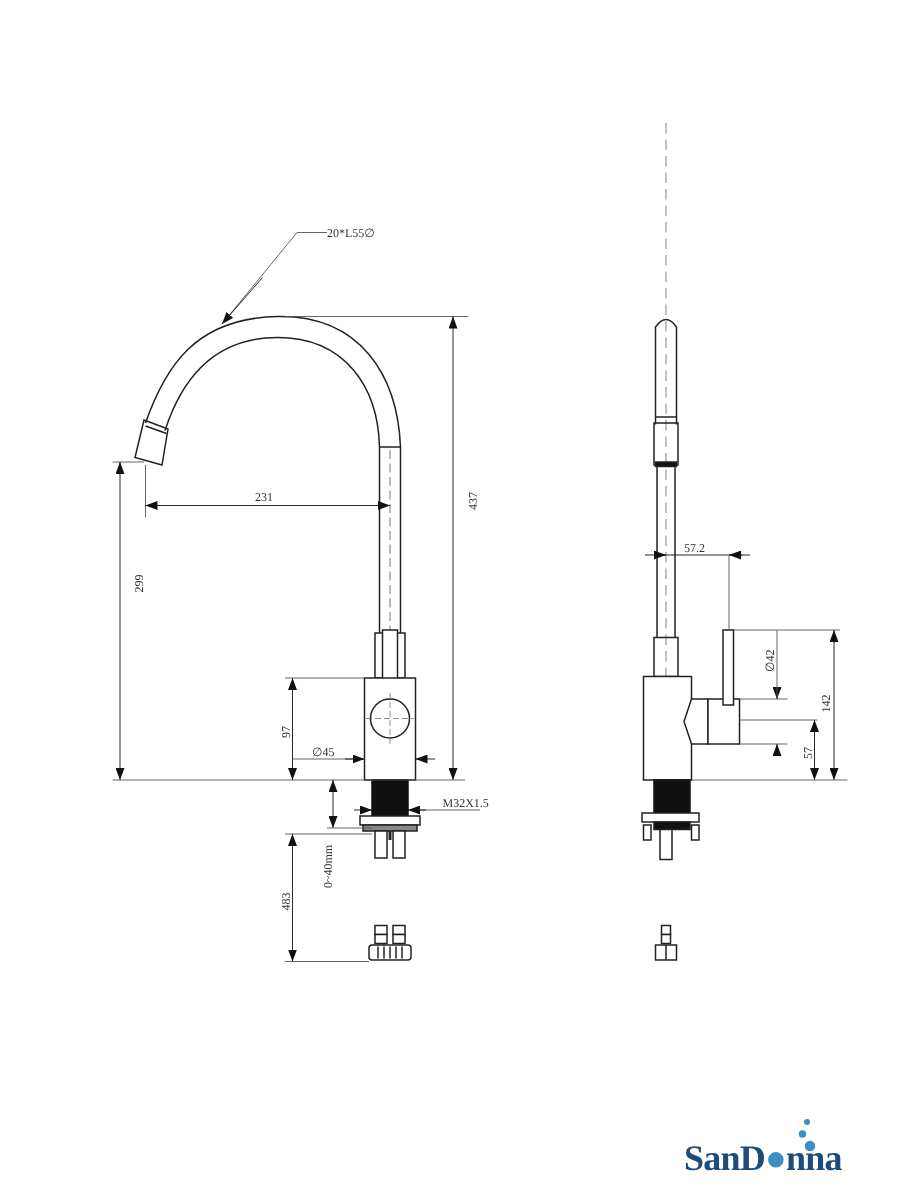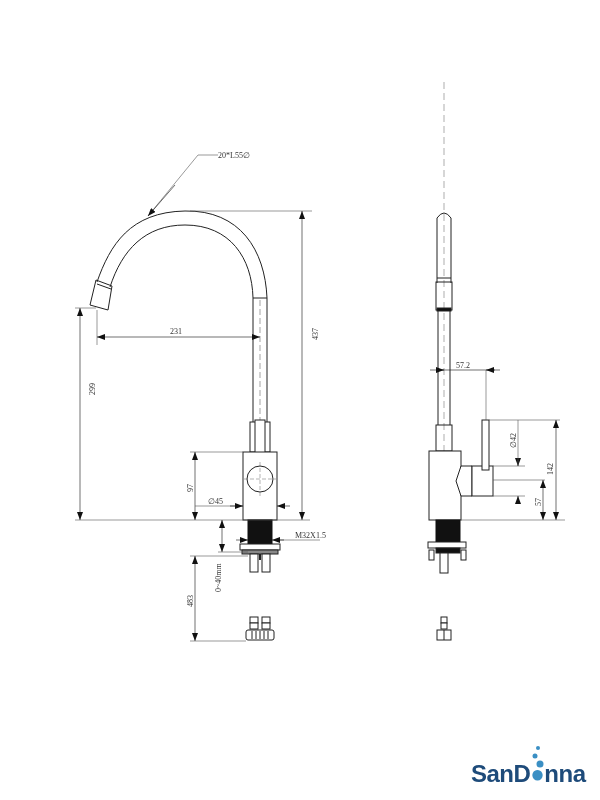--- a/index.html
+++ b/index.html
@@ -1,19 +1,19 @@
 <!DOCTYPE html>
 <html><head>
 <meta charset="utf-8">
 <style>
   html, body { margin:0; padding:0; background:#ffffff; }
   body { width:600px; height:800px; position:relative; overflow:hidden; font-family:"Liberation Serif", serif; }
   #drawing { position:absolute; left:0; top:0; width:600px; height:800px; }
   .dim-text { font-family:"Liberation Serif", serif; font-size:8px; fill:#333; }
-  .logo { position:absolute; left:471px; top:760px; font-family:Liberation Sans, sans-serif; font-weight:bold; font-size:24px; color:#1e4b7a; letter-spacing:-0.5px; }
+  .logo { position:absolute; left:456px; top:760px; font-family:Liberation Serif, serif; font-weight:bold; font-size:24px; color:#1e4b7a; letter-spacing:-0.5px; }
   .logo .o { color:#3a8fc4; }
 </style>
 </head>
 <body>
 
 <svg id="drawing" viewBox="0 0 600 800" xmlns="http://www.w3.org/2000/svg">
   <defs>
     <marker id="arr" markerWidth="8" markerHeight="6" refX="8" refY="3" orient="auto" markerUnits="userSpaceOnUse">
       <path d="M0,0 L8,3 L0,6 z" fill="#111"></path>
     </marker>

